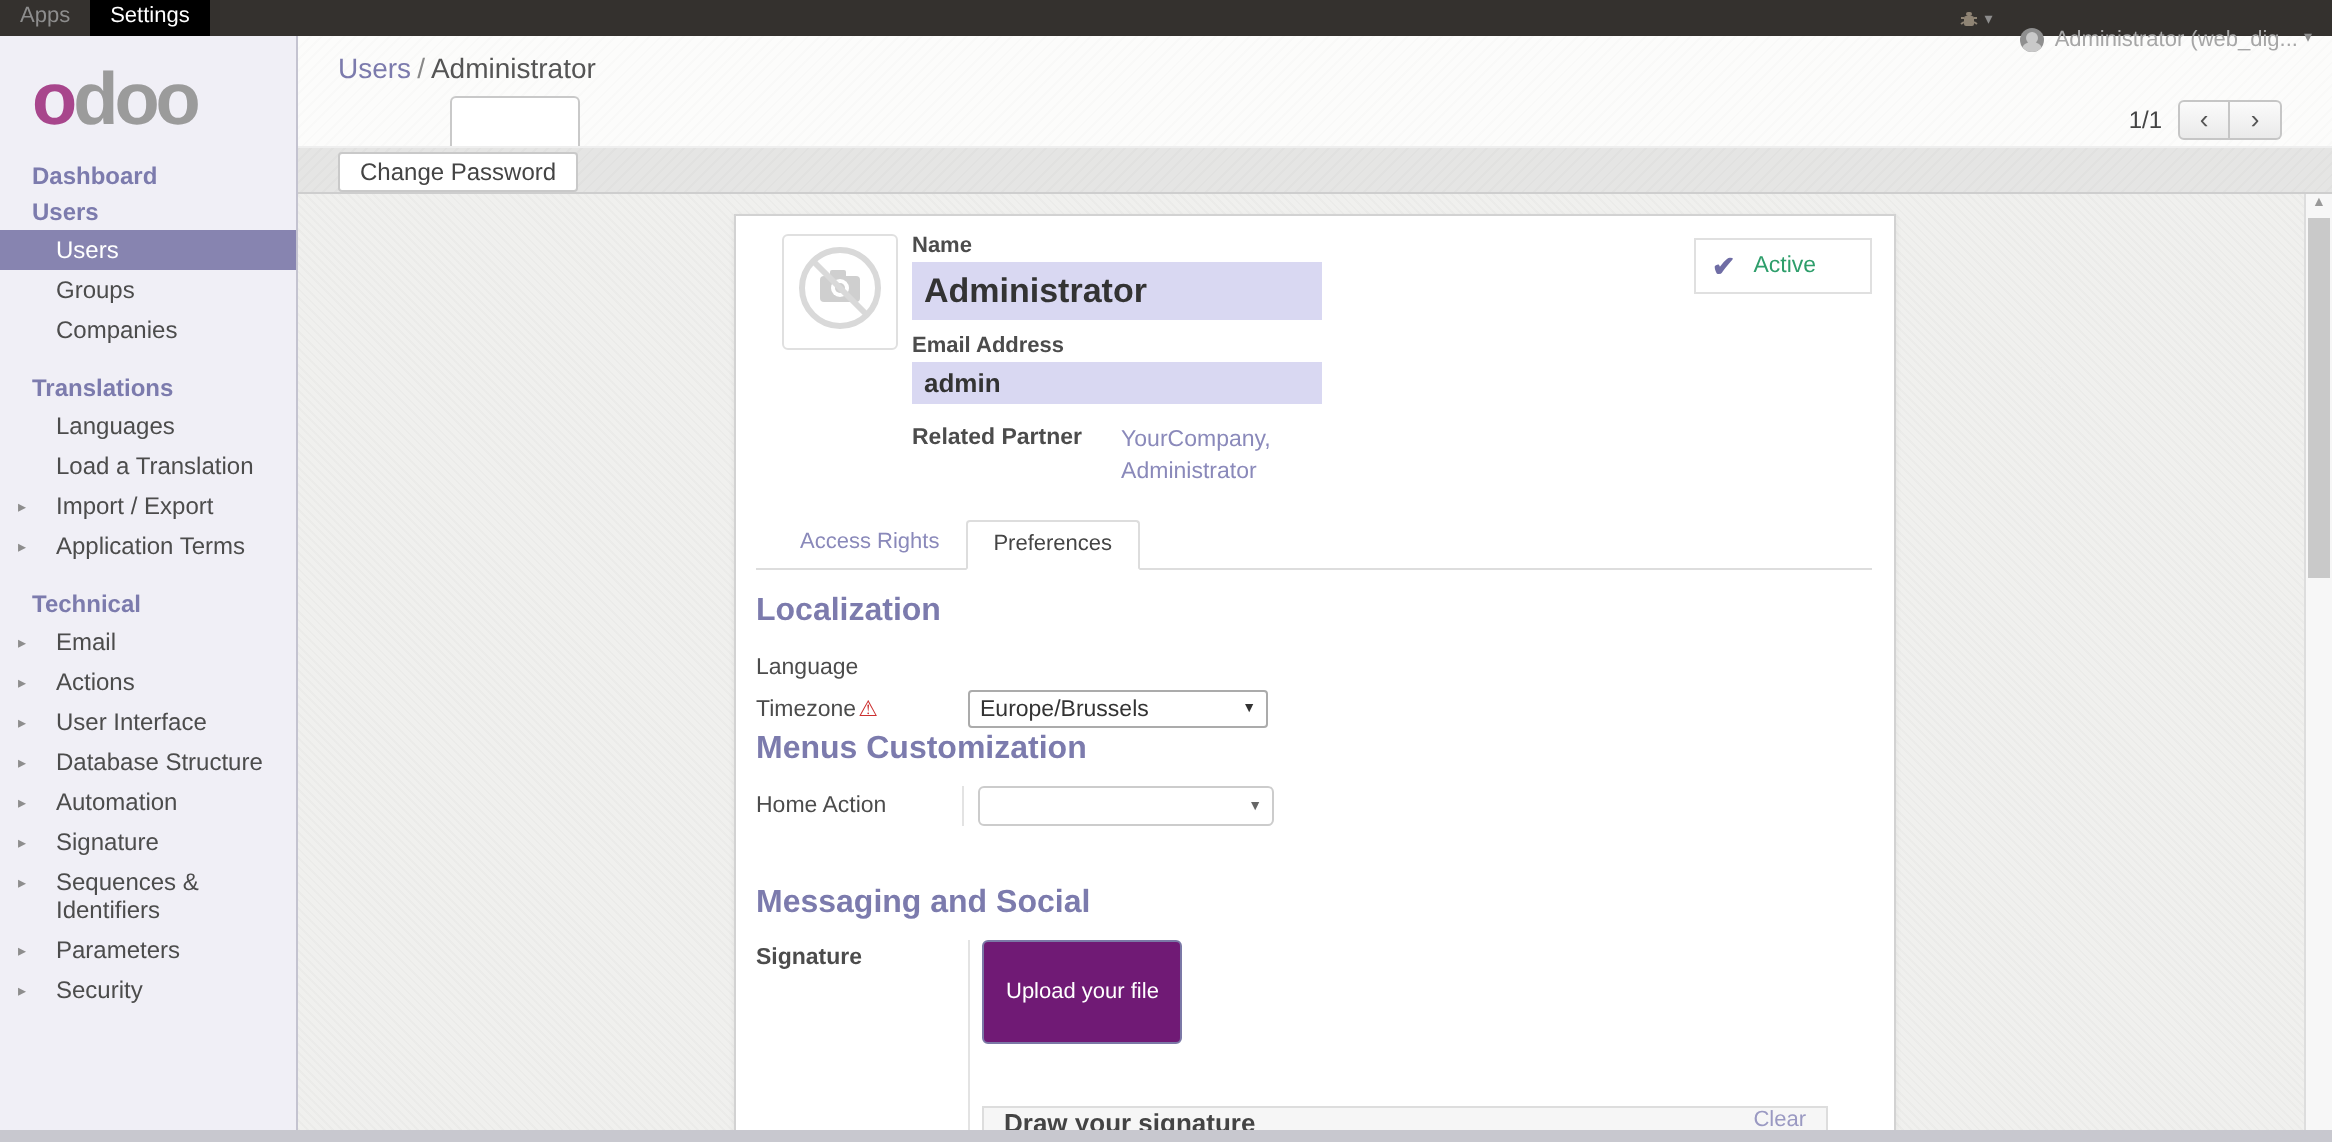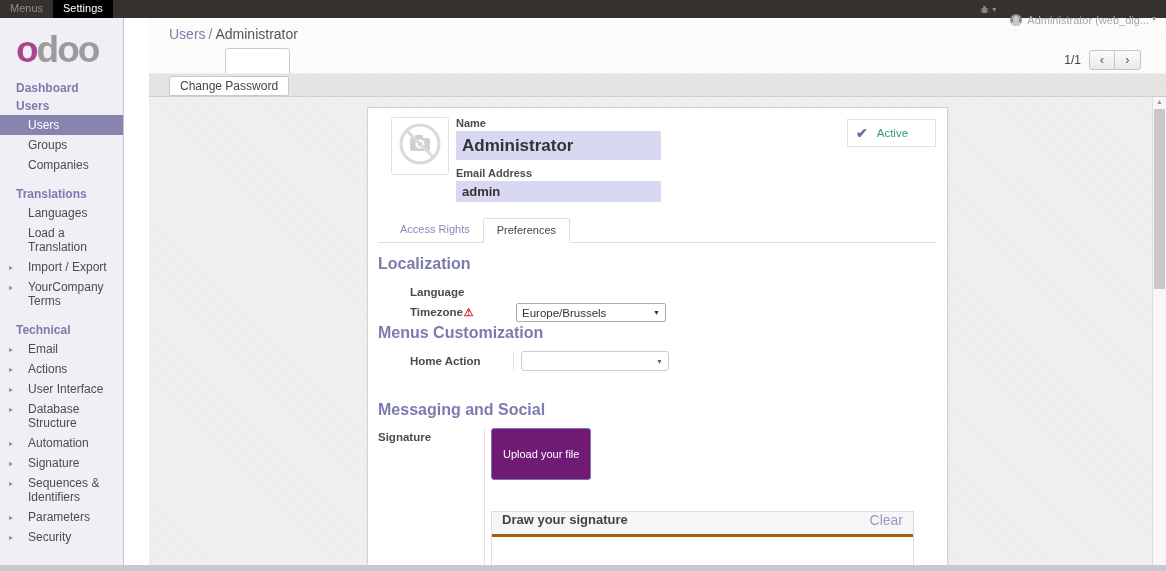--- a/index.html
+++ b/index.html
@@ -15,21 +15,21 @@
   .debug-wrap { display:flex; align-items:center; margin-right:14px; cursor:pointer; }
   .debug-wrap svg { display:block; }
   .caret { font-size:8px; color:#8d8d8d; margin-left:3px; }
   .user-menu { display:flex; align-items:flex-start; cursor:pointer;margin-top:22px; }
   .user-avatar { width:12px; height:12px; border-radius:50%; background:#8f8f8f; margin-right:5px; position:relative; overflow:hidden; flex:none; }
   .user-avatar i { position:absolute; left:3px; top:2px; width:6px; height:6px; border-radius:50%; background:#c9c9c9; }
   .user-avatar b { position:absolute; left:1px; top:7px; width:10px; height:7px; border-radius:50%; background:#c9c9c9; }
   .user-label { color:#a6a6a6; }
 
   
-  .sidebar { position:absolute; top:18px; left:0; width:124px; bottom:6px; background:#f0eff6; border-right:1px solid #c4c3d0; overflow:hidden; z-index:20; }
+  .sidebar { position:absolute; top:18px; left:0; width:149px; bottom:6px; background:#f0eff6; border-right:1px solid #c4c3d0; overflow:hidden; z-index:20; }
   .logo { padding:12px 0 8px 16px; font-size:37px; font-weight:bold; letter-spacing:-2px; color:#9b9b9b; line-height:1.1; cursor:default; }
   .logo .o1 { color:#a8468c; }
   .side-header { color:#7c7bad; font-weight:bold; font-size:12px; padding:2px 4px 2px 16px; cursor:pointer; }
   .side-header.gap { margin-top:10px; }
   .side-item { position:relative; font-size:12px; color:#4c4c4c; padding:3px 4px 3px 28px; cursor:pointer; line-height:14px; }
   .side-item.selected { background:#8784b0; color:#fff; }
   .side-item .tri { position:absolute; left:9px; top:4px; font-size:8px; color:#8d8d8d; }
 
   
   .content { position:absolute; top:18px; left:149px; right:0; bottom:6px; overflow:hidden; }
@@ -81,49 +81,49 @@
   
   .tabs { display:flex; border-bottom:1px solid #ddd; margin-top:16px; padding-left:9px; }
   .tab { font-size:11px; padding:5px 13px 6px; color:#8a89ba; cursor:pointer; }
   .tab.active { background:#fff; border:1px solid #ddd; border-bottom:1px solid #fff; border-radius:2px 2px 0 0; color:#444; margin-bottom:-1px; }
 
   .page { padding:12px 0 0 0; display:flex; flex-wrap:wrap; }
   .col-left { width:290px; }
   .col-right { width:270px; }
   .sec-title { color:#7c7bad; font-size:16px; font-weight:bold; margin-bottom:9px; }
   .g-row { display:flex; align-items:center; margin-bottom:2px; min-height:19px; }
-  .g-label { width:106px; font-size:11.5px; font-weight:bold; flex:none;margin-left:32px; }
+  .g-label { width:106px; font-size:11.5px; font-weight:normal; flex:none; }
   .warn { color:#cc2f2f; font-size:11px; margin-left:1px; }
   .sel { width:150px; height:19px; border:1px solid #ababab; border-radius:2px; background:#fff; font-size:11.5px; color:#333; display:flex; align-items:center; padding:0 5px; cursor:pointer; }
   .sel span.v { flex:1; }
   .sel .sc { font-size:7px; color:#333; }
   .fieldcol { border-left:1px solid #e3e3e3; padding-left:7px; }
   .combo { width:148px; height:20px; border:1px solid #ccc; border-radius:3px; background:#fff; display:flex; align-items:center; padding:0 5px; cursor:pointer; font-size:11.5px; }
   .combo span.v { flex:1; }
   .combo .sc { font-size:7px; color:#666; }
 
   .msg-section { width:100%; margin-top:28px; }
   .msg-body { display:flex; }
   .msg-label { width:106px; font-size:11.5px; font-weight:bold; padding-top:3px; flex:none; }
   .msg-fieldcol { border-left:1px solid #e3e3e3; padding-left:6px; flex:1; min-height:170px; }
   .upload-btn { display:inline-block; background:#701a75; color:#fff; font-size:11px; padding:19px 11px; border-radius:3px; border:1px solid #7b78a6; cursor:pointer; }
   .sig-widget { width:423px; border:1px solid #ddd; margin-top:31px; background:#fff; }
   .sig-header { height:25px; background:#f6f6f6; border-bottom:3px solid #a16207; display:flex; align-items:flex-start; padding:0 10px; }
   .sig-title { font-weight:bold; font-size:13px; color:#444; flex:1; }
-  .sig-clear { color:#9a99c2; font-size:14px; cursor:pointer; }
+  .sig-clear { color:#9a99c2; font-size:11px; cursor:pointer; }
   .sig-canvas { height:130px; position:relative; cursor:crosshair; }
 
   .hscroll { position:absolute; left:0; right:0; bottom:0; height:6px; background:#c8c8cf; z-index:40; }
 </style>
 </head>
 <body>
 
 <div class="topbar">
   <div class="menu">
-    <div class="menu-apps">Menus</div>
+    <div class="menu-apps">Apps</div>
     <div class="menu-settings">Settings</div>
   </div>
   <div class="topbar-right">
     <div class="debug-wrap">
       <span>
         <svg width="9" height="9" viewBox="0 0 9 9">
             <rect x="2" y="3" width="5" height="5" rx="1" fill="#8f8474"></rect>
             <rect x="3" y="1" width="3" height="2" rx="1" fill="#8f8474"></rect>
             <line x1="0.5" y1="4" x2="2" y2="4" stroke="#8f8474"></line>
             <line x1="7" y1="4" x2="8.5" y2="4" stroke="#8f8474"></line>
@@ -150,21 +150,21 @@
   <div class="side-header">Dashboard</div>
   <div class="side-header">Users</div>
   <div class="side-item selected">Users</div>
   <div class="side-item">Groups</div>
   <div class="side-item">Companies</div>
 
   <div class="side-header gap">Translations</div>
   <div class="side-item">Languages</div>
   <div class="side-item">Load a Translation</div>
   <div class="side-item"><span class="tri">▸</span><span>Import / Export</span></div>
-  <div class="side-item"><span class="tri">▸</span><span>YourCompany Terms</span></div>
+  <div class="side-item"><span class="tri">▸</span><span>Application Terms</span></div>
 
   <div class="side-header gap">Technical</div>
   <div class="side-item"><span class="tri">▸</span><span>Email</span></div>
   <div class="side-item"><span class="tri">▸</span><span>Actions</span></div>
   <div class="side-item"><span class="tri">▸</span><span>User Interface</span></div>
   <div class="side-item"><span class="tri">▸</span><span>Database Structure</span></div>
   <div class="side-item"><span class="tri">▸</span><span>Automation</span></div>
   <div class="side-item"><span class="tri">▸</span><span>Signature</span></div>
   <div class="side-item"><span class="tri">▸</span><span>Sequences &amp; Identifiers</span></div>
   <div class="side-item"><span class="tri">▸</span><span>Parameters</span></div>
@@ -207,20 +207,24 @@
             <line x1="9" y1="9" x2="35" y2="35" stroke="#d9d9d9" stroke-width="3"></line>
           </svg>
         </span>
       </div>
 
       <div class="head-fields">
         <div class="f-label">Name</div>
         <input class="inp inp-name" type="text" value="Administrator" style="">
         <div class="f-label">Email Address</div>
         <input class="inp inp-email" type="text" value="admin" style="">
+        <div class="rel-row">
+          <div class="rel-label">Related Partner</div>
+          <div class="rel-value">YourCompany, Administrator</div>
+        </div>
       </div>
 
       <div class="active-box">
         <span class="active-check">✔</span>
         <span class="active-label">Active</span>
       </div>
 
       <div class="tabs">
         <div class="tab">Access Rights</div>
         <div class="tab active">Preferences</div>

